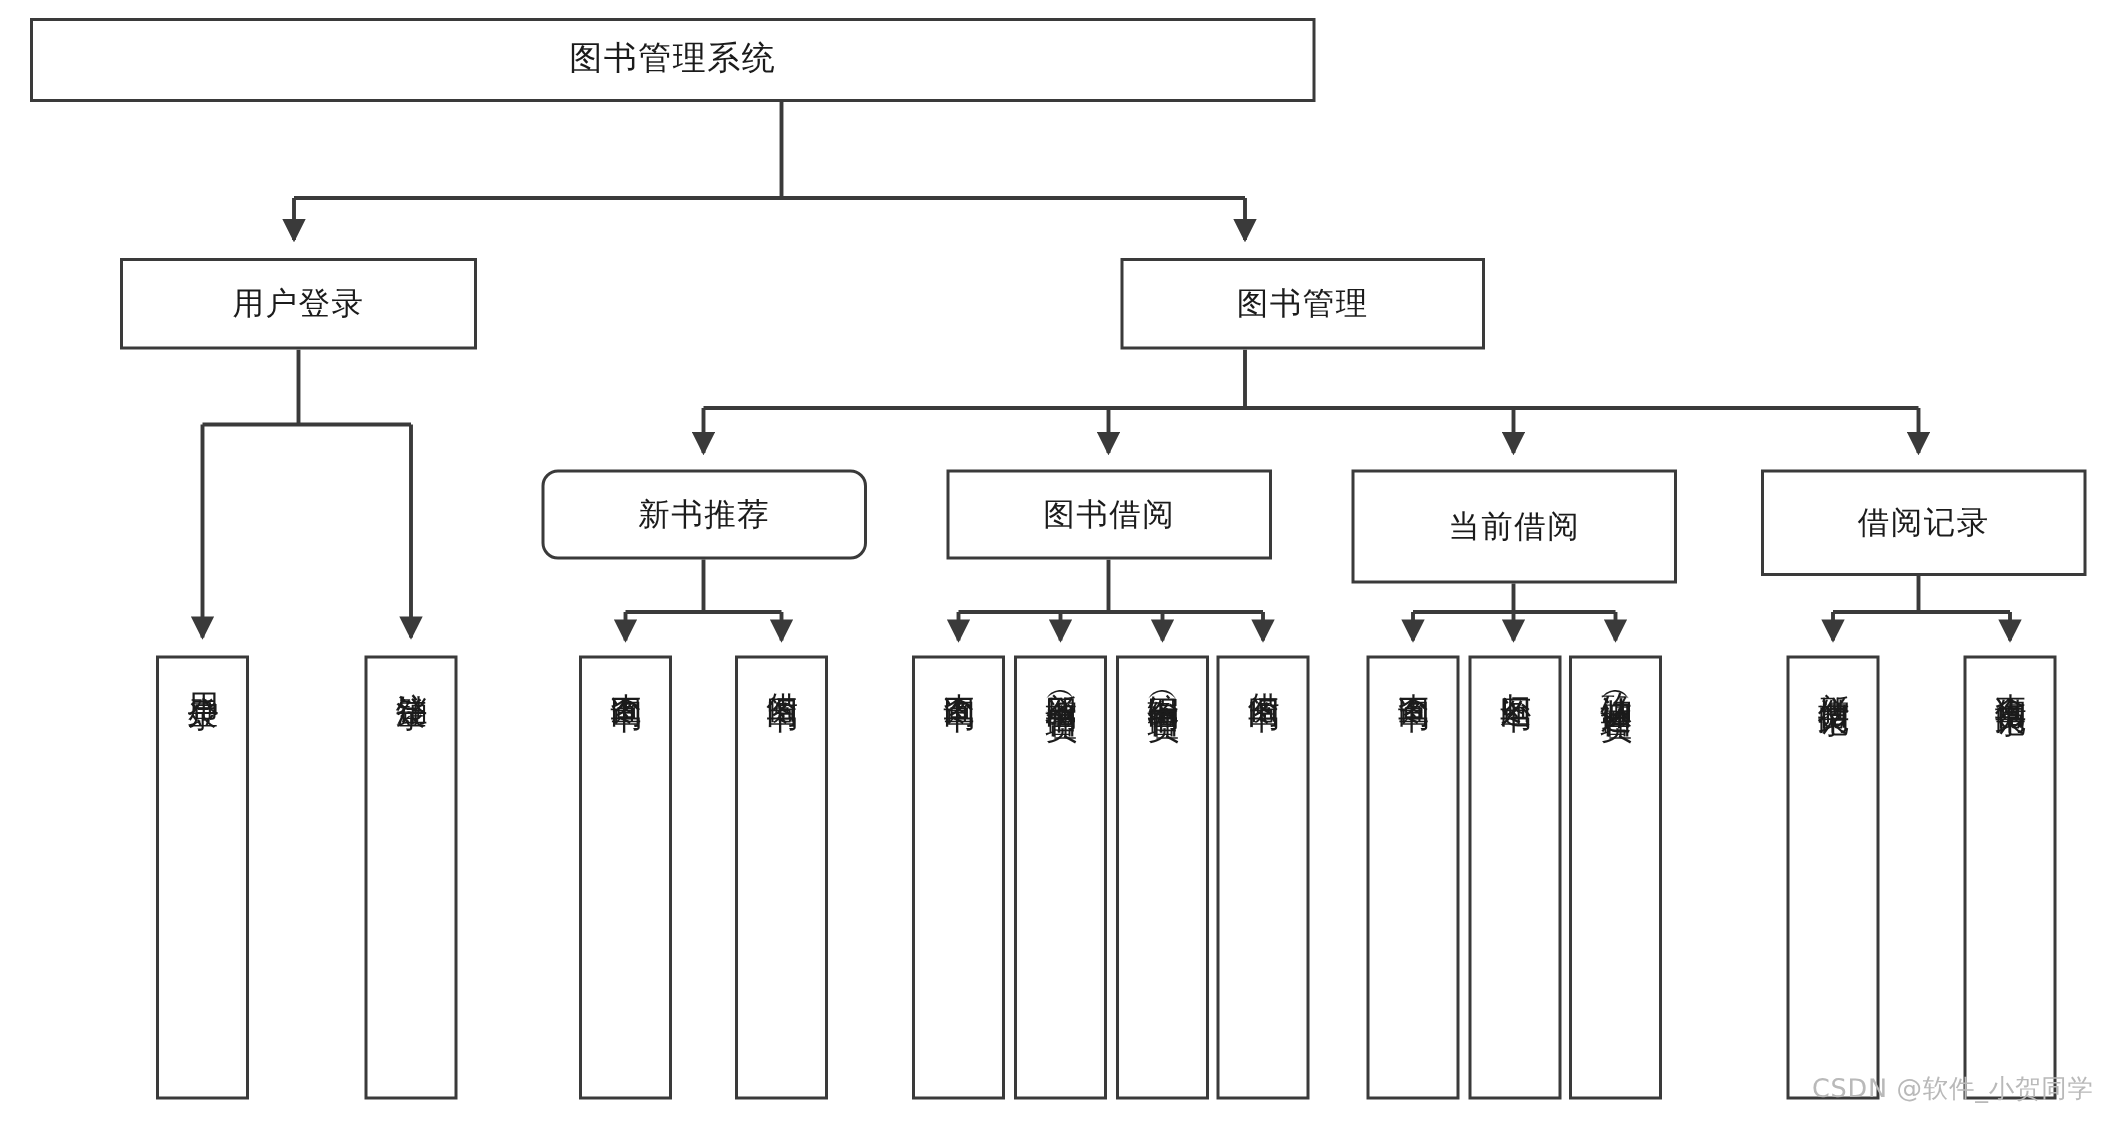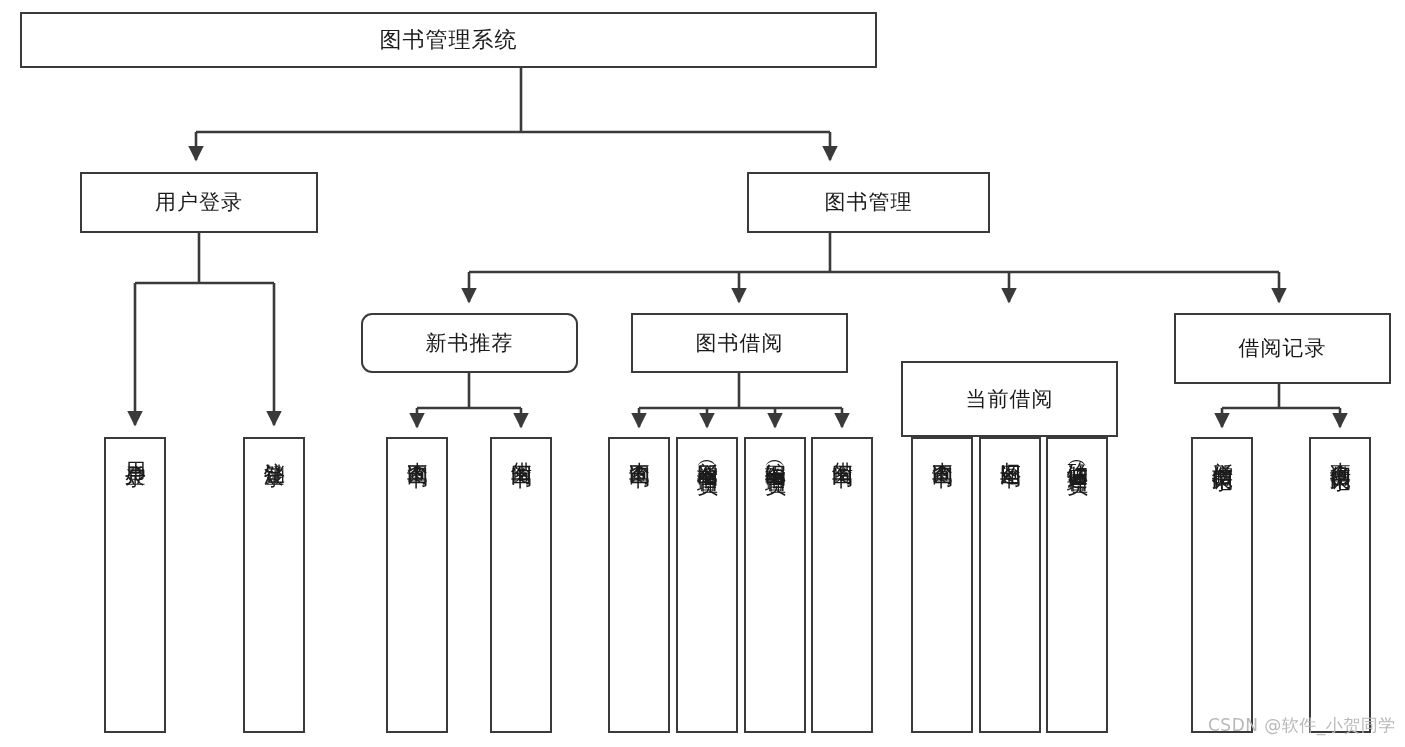--- a/index.html
+++ b/index.html
@@ -137,21 +137,21 @@
   <div class="node h-node" style="left:711px; top:172px; width:243px; height:61px;margin-left:36px;">
     <span class="lbl">图书管理</span>
   </div>
 
   <div class="node h-node" style="left:361px; top:313px; width:217px; height:60px;border-radius:11px;">
     <span class="lbl">新书推荐</span>
   </div>
   <div class="node h-node" style="left:631px; top:313px; width:217px; height:60px;">
     <span class="lbl">图书借阅</span>
   </div>
-  <div class="node h-node" style="left:901px; top:313px; width:217px; height:76px;margin-top:48px;">
+  <div class="node h-node" style="left:901px; top:313px; width:217px; height:76px;">
     <span class="lbl">当前借阅</span>
   </div>
   <div class="node h-node" style="left:1174px; top:313px; width:217px; height:71px;justify-content:center;">
     <span class="lbl">借阅记录</span>
   </div>
 
   <div class="node v-node" style="left:104px; top:437px; width:62px; height:296px;">
     <span class="lbl">用户登录</span>
   </div>
   <div class="node v-node" style="left:243px; top:437px; width:62px; height:296px;">

